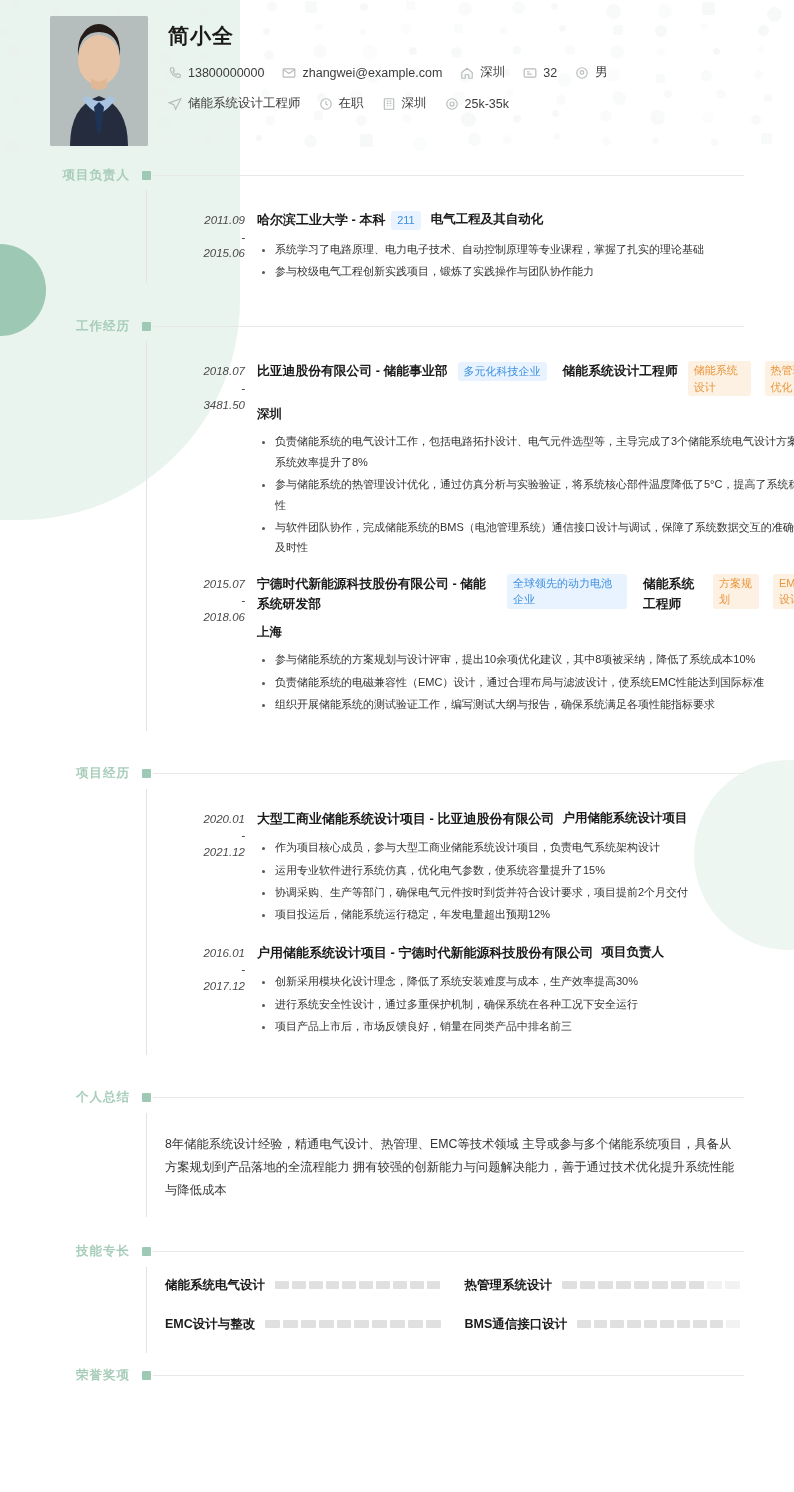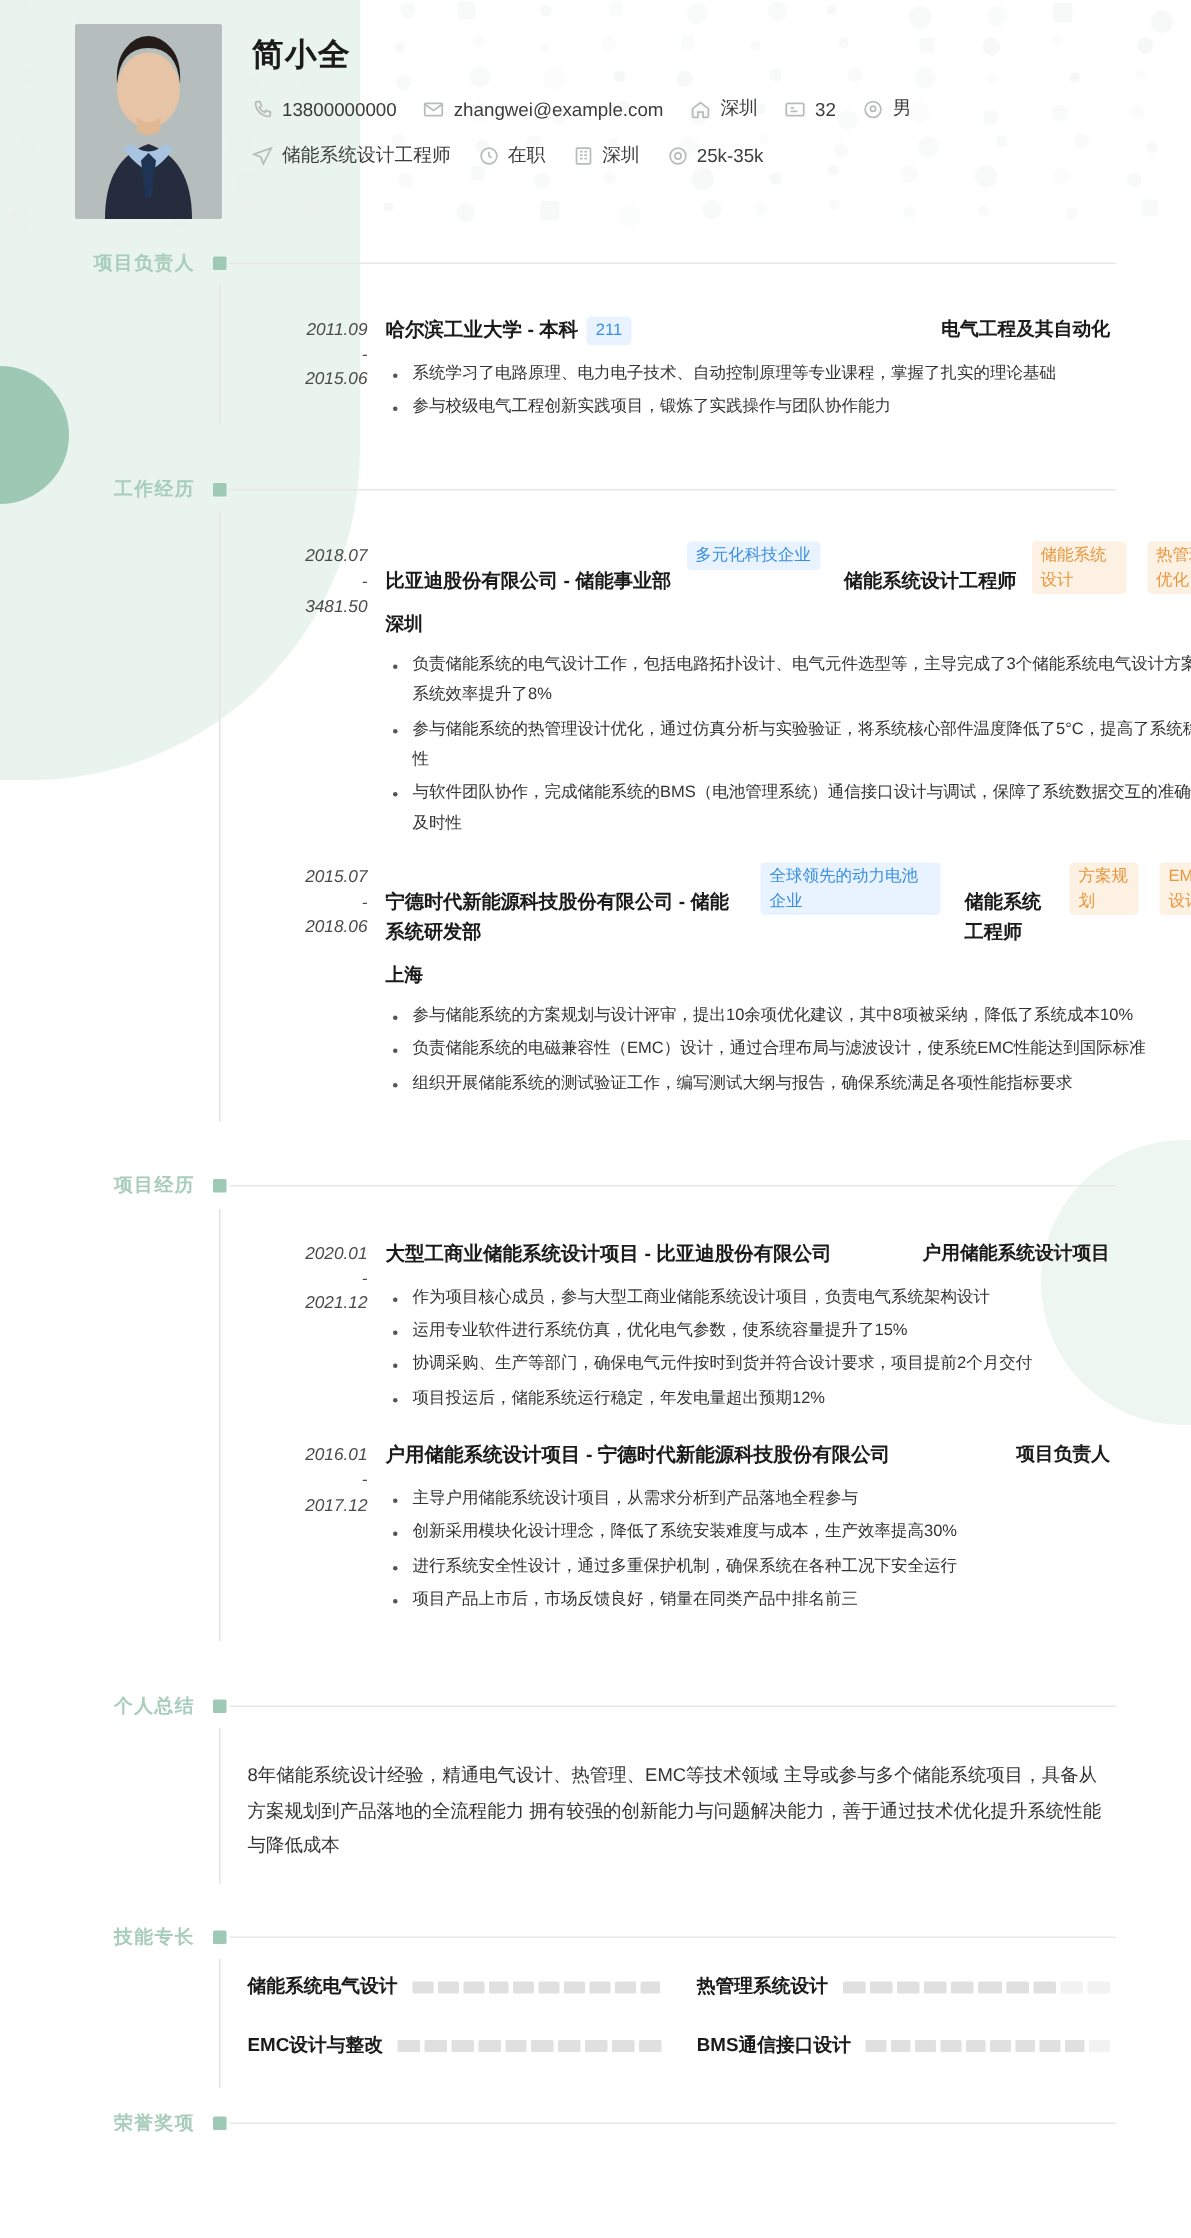--- a/index.html
+++ b/index.html
@@ -70,21 +70,21 @@
   }
   .content-col { flex: 1; padding-left: 14px; padding-right: 4px; }
 
   .entry { display: flex; }
   .entry .dates {
     width: 92px; flex: 0 0 92px; text-align: right; padding-right: 12px;
     font-size: 11.5px; color: #4a4a4a; line-height: 1.45; padding-top: 2px;
   }
   .entry .dates div { white-space: nowrap; font-style: italic; }
 
-  .entry-head { display: flex; align-items: flex-start; justify-content: space-between; gap: 8px; }
+  .entry-head { display: flex; align-items: flex-start; gap: 8px; }
   .entry-title { font-size: 13px; font-weight: bold; color: #1b1b1b; line-height: 1.6; }
   .entry-right { font-size: 12.5px; font-weight: bold; color: #1b1b1b; white-space: nowrap; padding-top: 1px; }
 
   .tag {
     display: inline-block; font-size: 11px; padding: 1px 6px; border-radius: 3px;
     font-weight: normal; vertical-align: middle; line-height: 1.5; margin: 0 2px;
   }
   .tag-blue { background: #e8f3ff; color: #3b8fe0; }
   .tag-orange { background: #fdf1e3; color: #e8963c; }
 
@@ -97,21 +97,21 @@
   }
   ul.bullets li::before {
     content: ""; position: absolute; left: 5px; top: 10px;
     width: 3px; height: 3px; background: #555; border-radius: 50%;
   }
 
   .para { font-size: 12.3px; color: #333; line-height: 1.9; }
 
   
   .work-head { display: flex; align-items: flex-start; }
-  .work-company { font-size: 12.8px; font-weight: bold; color: #1b1b1b; line-height: 1.6; margin-top: 16px; }
+  .work-company { font-size: 12.8px; font-weight: bold; color: #1b1b1b; line-height: 1.6; }
 
   
   .skills-grid { display: grid; grid-template-columns: 1fr 1fr; gap: 22px 24px; padding-top: 10px; }
   .skill { display: flex; align-items: center; }
   .skill-name { font-size: 12.5px; color: #1b1b1b; font-weight: bold; white-space: nowrap; margin-right: 10px; }
   .skill-bar { flex: 1; display: flex; gap: 3px; height: 8px; }
   .skill-seg { flex: 1; background: #f2f2f2; border-radius: 1px; }
   .skill-seg.on { background: #e0e0e0; }
   .spacer-xl { height: 28px; }
   .spacer-lg { height: 20px; }
@@ -481,21 +481,20 @@
                 <div>2016.01</div>
                 <div>-</div>
                 <div>2017.12</div>
               </div>
               <div style="flex: 1 1 0%;">
                 <div class="entry-head">
                   <div class="entry-title">户用储能系统设计项目 - 宁德时代新能源科技股份有限公司</div>
                   <div class="entry-right">项目负责人</div>
                 </div>
                 <ul class="bullets">
-                  <li>主导户用储能系统设计项目，从需求分析到产品落地全程参与</li>
                   <li>创新采用模块化设计理念，降低了系统安装难度与成本，生产效率提高30%</li>
                   <li>进行系统安全性设计，通过多重保护机制，确保系统在各种工况下安全运行</li>
                   <li>项目产品上市后，市场反馈良好，销量在同类产品中排名前三</li>
                 </ul>
               </div>
             </div>
           </div>
       </div>
     </div>
   </div>

